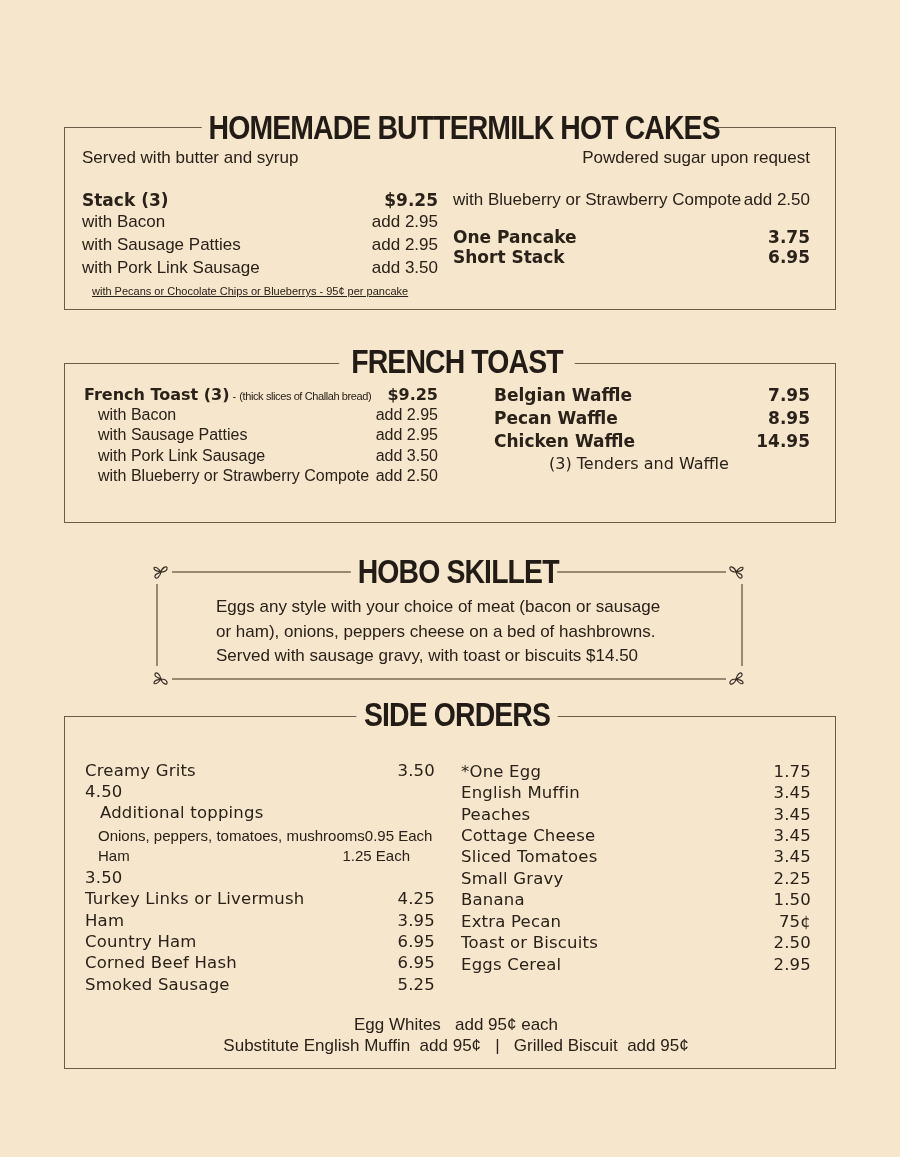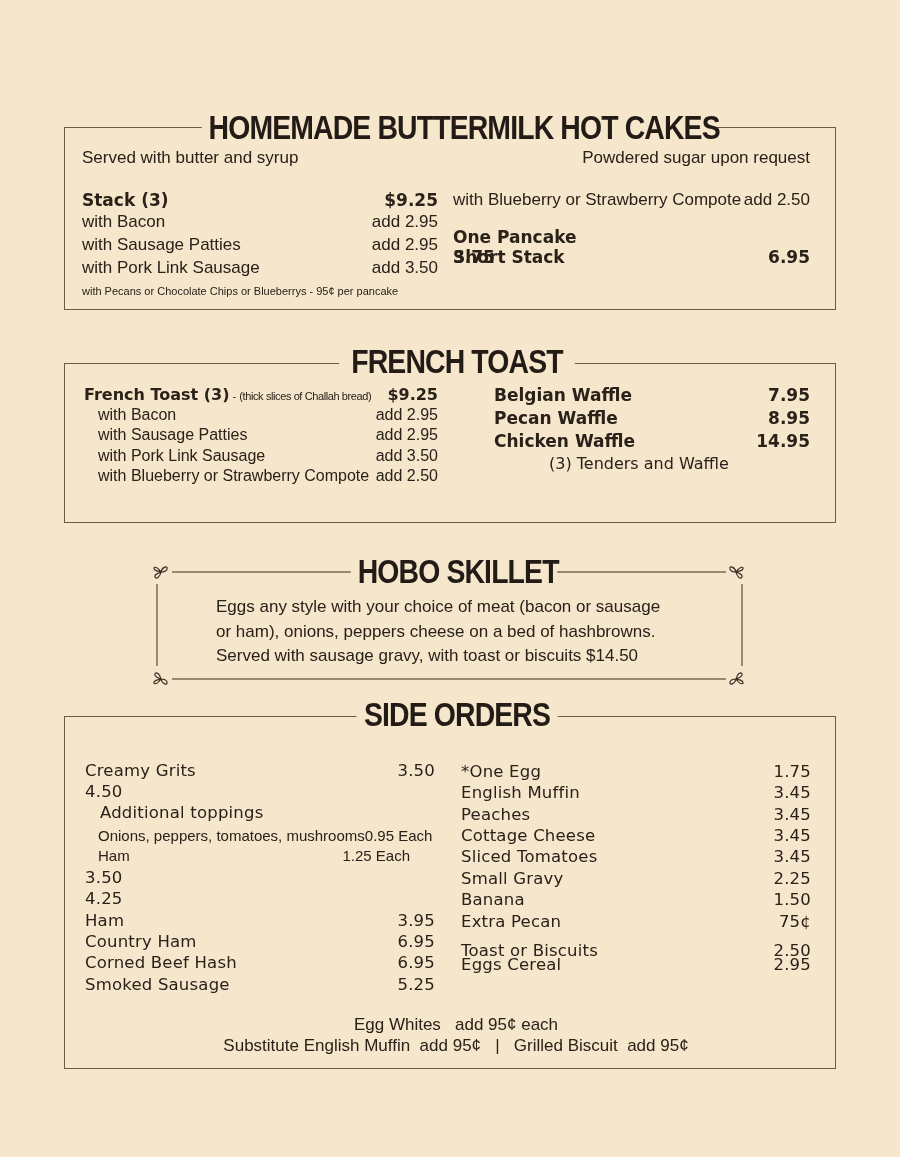--- a/index.html
+++ b/index.html
@@ -45,27 +45,27 @@
   <span>add 2.95</span>
 </div>
 <div class="row cond f17" style="left:82px; top:235px; width:356px;">
   <span>with Sausage Patties</span>
   <span>add 2.95</span>
 </div>
 <div class="row cond f17" style="left:82px; top:258px; width:356px;">
   <span>with Pork Link Sausage</span>
   <span>add 3.50</span>
 </div>
-<div class="abs cond f11" style="left:82px; top:285px;">with Pecans or Chocolate Chips or Blueberrys - 95¢  per pancake</div>
+<div class="abs cond f11" style="left:92px; top:285px;text-decoration:underline;">with Pecans or Chocolate Chips or Blueberrys - 95¢  per pancake</div>
 
 <div class="row cond f17" style="left:453px; top:190px; width:357px;">
   <span>with Blueberry or Strawberry Compote</span>
   <span>add 2.50</span>
 </div>
-<div class="row sans b f17" style="left:453px; top:227px; width:357px;flex-direction:column;">
+<div class="row sans b f17" style="left:453px; top:227px; width:357px;">
   <span>One Pancake</span>
   <span>3.75</span>
 </div>
 <div class="row sans b f17" style="left:453px; top:247px; width:357px;">
   <span>Short Stack</span>
   <span>6.95</span>
 </div>
 
 <div class="box" style="left:64px; top:363px; width:770px; height:158px;"></div>
 <div class="title" style="left:320px; top:344px; width:258px; text-align:center;">FRENCH TOAST</div>
@@ -148,20 +148,21 @@
 </div>
 <div class="row cond f15" style="left:98px; top:847px; width:312px;">
   <span>Ham</span>
   <span>1.25 Each</span>
 </div>
 
 <div class="row side" style="left:85px; top:868px; width:350px;">
   <span>3.50</span>
 </div>
 <div class="row side" style="left:85px; top:889px; width:350px;">
+  <span>Turkey Links or Livermush</span>
   <span>4.25</span>
 </div>
 <div class="row side" style="left:85px; top:911px; width:350px;">
   <span>Ham</span>
   <span>3.95</span>
 </div>
 <div class="row side" style="left:85px; top:932px; width:350px;">
   <span>Country Ham</span>
   <span>6.95</span>
 </div>
@@ -199,21 +200,21 @@
   <span>2.25</span>
 </div>
 <div class="row side" style="left:461px; top:890px; width:350px;">
   <span>Banana</span>
   <span>1.50</span>
 </div>
 <div class="row side" style="left:461px; top:912px; width:350px;">
   <span>Extra Pecan</span>
   <span>75¢</span>
 </div>
-<div class="row side" style="left:461px; top:933px; width:350px;margin-top:8px;">
+<div class="row side" style="left:461px; top:933px; width:350px;">
   <span>Toast or Biscuits</span>
   <span>2.50</span>
 </div>
 <div class="row side" style="left:461px; top:955px; width:350px;">
   <span>Eggs Cereal</span>
   <span>2.95</span>
 </div>
 
 <div class="abs cond f17" style="left:0; width:912px; text-align:center; top:1015px; white-space:pre;">Egg Whites   add 95¢ each</div>
 <div class="abs cond f17" style="left:0; width:912px; text-align:center; top:1036px; white-space:pre;">Substitute English Muffin  add 95¢   |   Grilled Biscuit  add 95¢</div>

